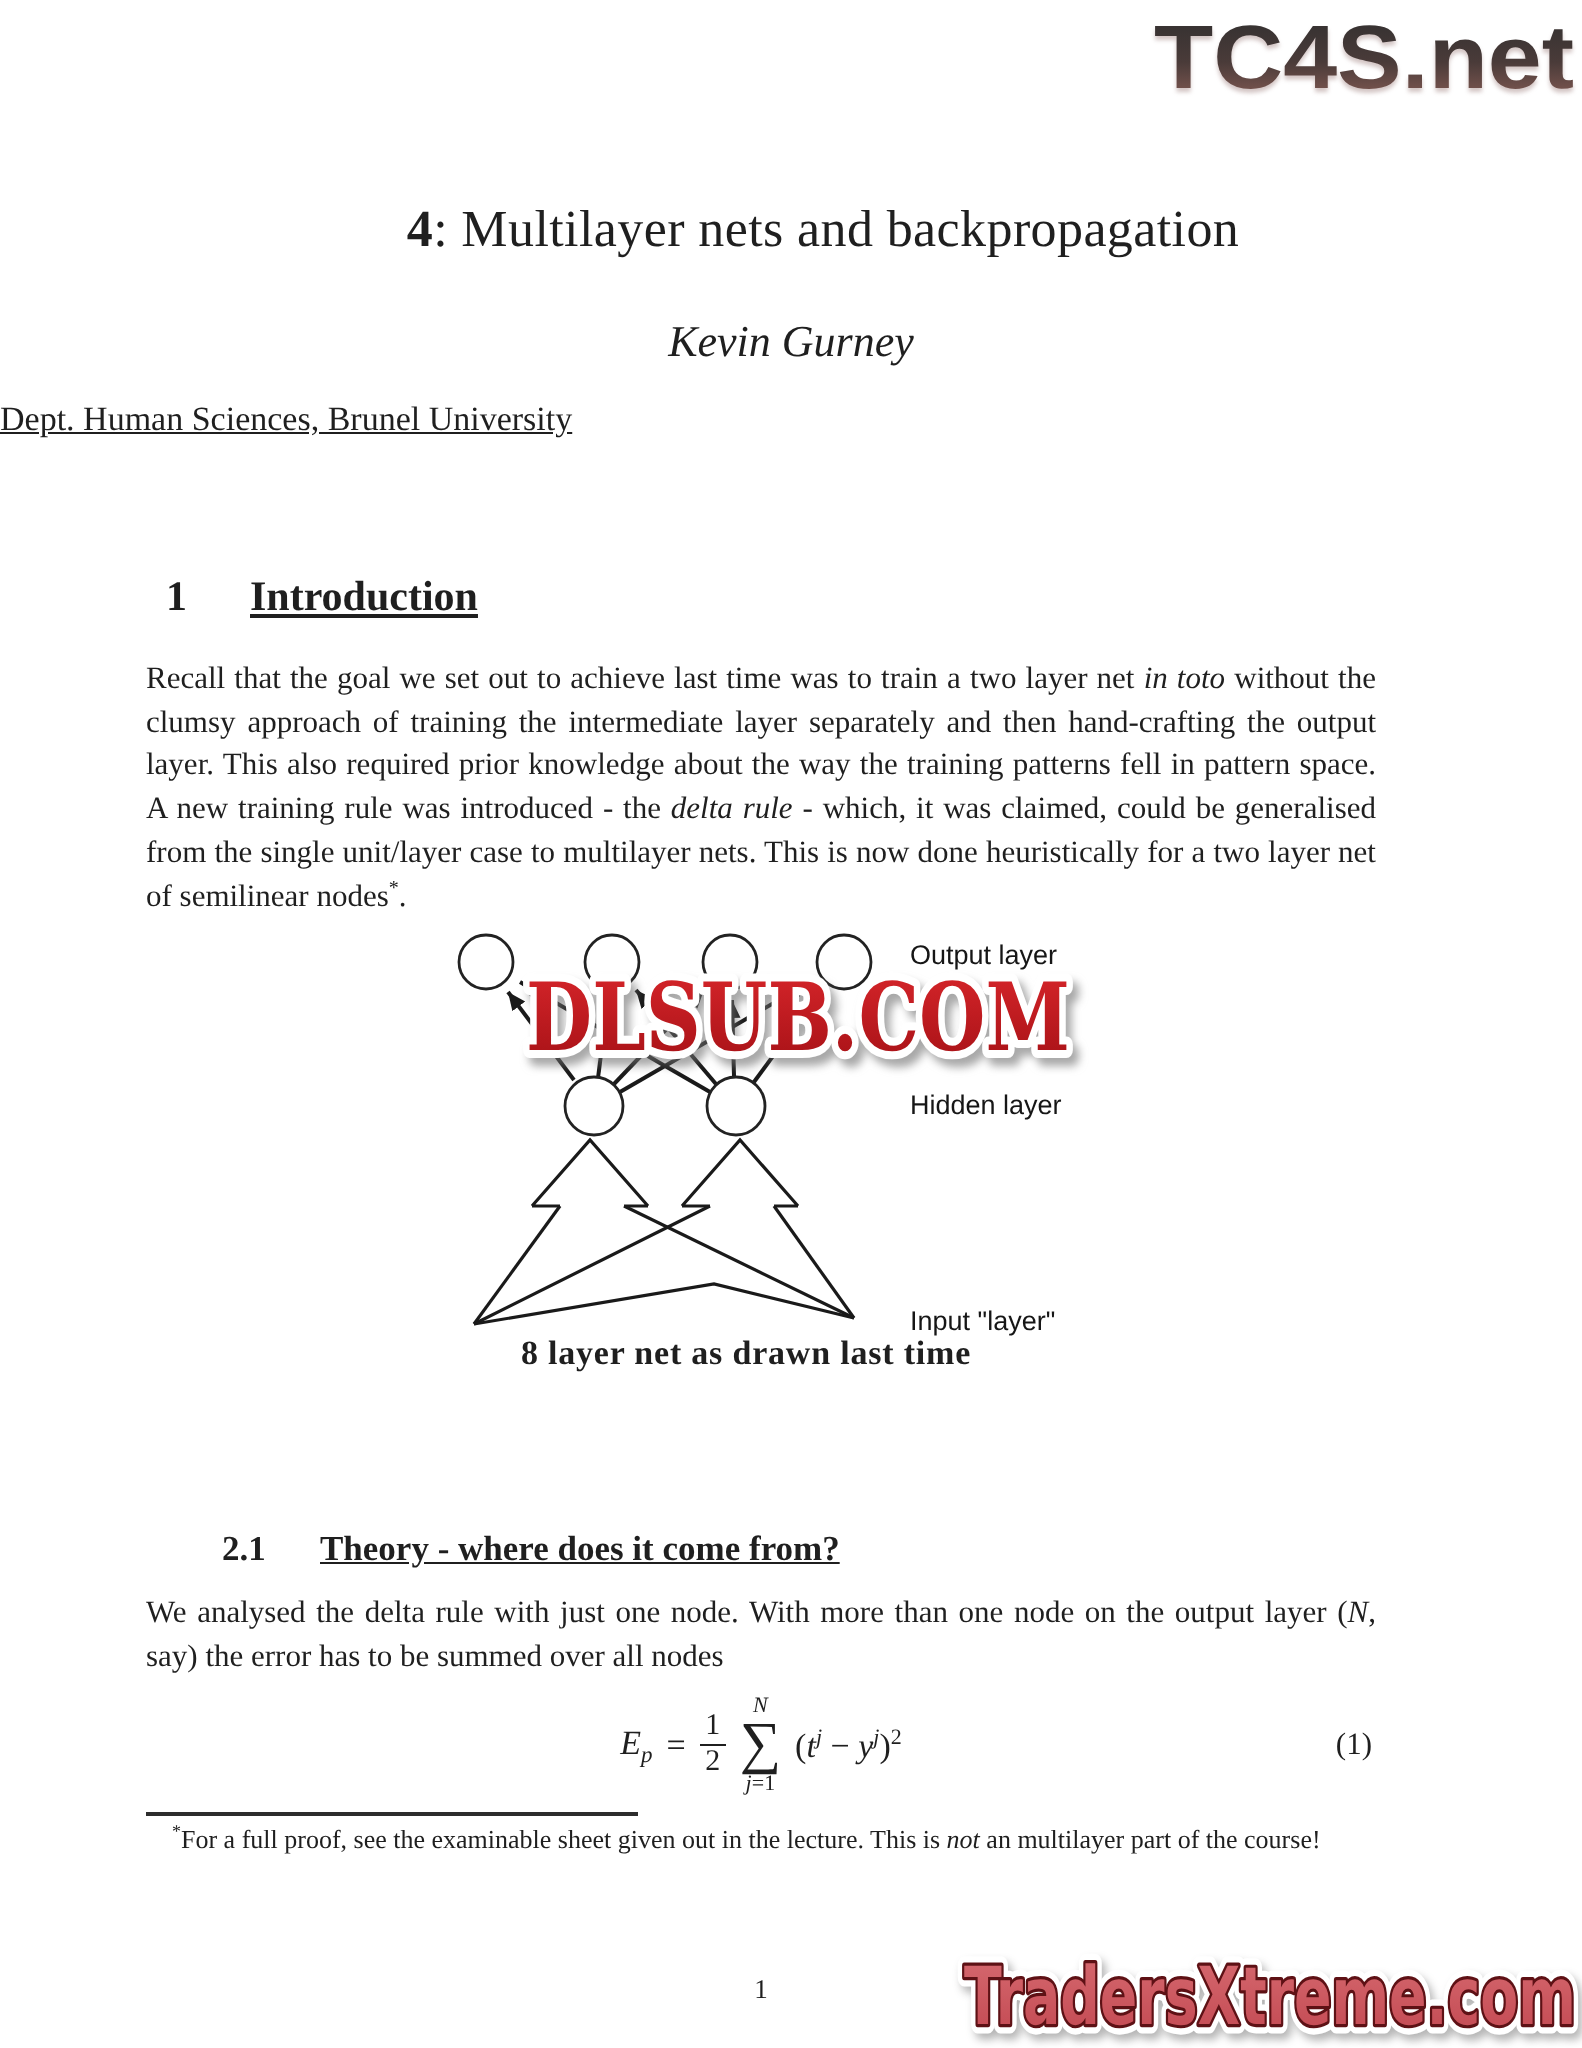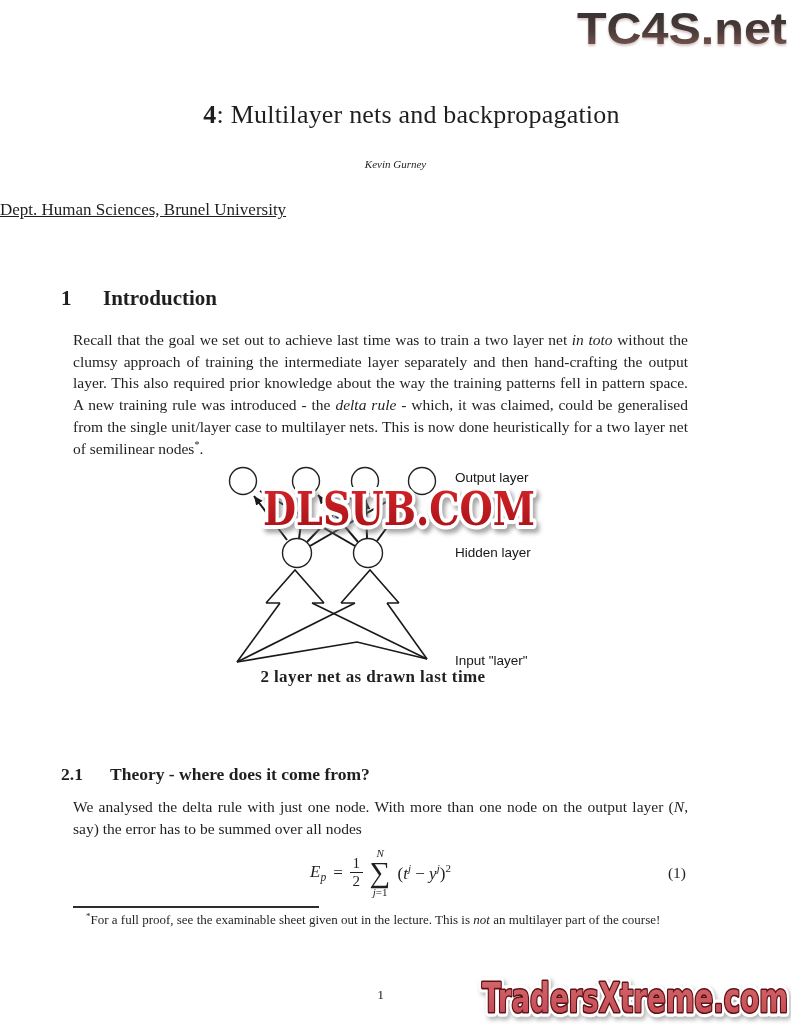--- a/index.html
+++ b/index.html
@@ -3,30 +3,30 @@
 <meta charset="utf-8">
 <style>
   html,body{margin:0;padding:0;background:#888;}
   .page{position:relative;width:791px;height:1024px;background:#ffffff;overflow:hidden;
         font-family:"Liberation Serif",serif;color:#1f1f1f;}
   .abs{position:absolute;}
 
   
   .title{top:100px;left:16px;width:791px;text-align:center;font-size:26px;letter-spacing:.2px;}
   .title .num{font-weight:bold;}
-  .author{top:158px;left:0;width:791px;text-align:center;font-size:11px;font-style:italic;}
+  .author{top:158px;left:0;width:791px;text-align:center;font-size:22px;font-style:italic;}
   .affil{top:199px;left:0;width:791px;text-align:left;font-size:17px;line-height:22.5px;text-decoration:underline;}
 
   
-  .sec{left:61px;font-weight:bold;}
+  .sec{left:83px;font-weight:bold;text-decoration:underline;}
   .sec .snum{display:inline-block;}
   .h-sec{font-size:21px;}
   .h-sec .snum{min-width:42px;}
   .h-sub{font-size:17.5px;}
-  .h-sub .snum{min-width:49px;}
+  .h-sub .snum{min-width:49px;margin-left:28px;}
 
   
   .para{left:73px;width:615px;font-size:15.5px;line-height:21.7px;text-align:justify;}
   .para i{font-style:italic;}
   .para sup{font-size:10px;line-height:0;}
 
   
   .figsvg{left:0;top:455px;}
   .net-line{stroke:#1a1a1a;stroke-width:2;fill:none;}
   .arrow-line{stroke:#1a1a1a;stroke-width:1.6;fill:none;}
@@ -142,21 +142,21 @@
       <circle class="node" cx="368" cy="553" r="14.5"></circle>
     </g>
 
     <text class="figlabel" x="455" y="482">Output layer</text>
     <text class="figlabel" x="455" y="557">Hidden layer</text>
     <text class="figlabel" x="455" y="665">Input "layer"</text>
 
     <text class="dlsub-text wm" x="399" y="525" text-anchor="middle" textLength="272" lengthAdjust="spacingAndGlyphs" fill="url(#gDlsub)" style="filter:drop-shadow(3px 4px 2px rgba(110,110,110,0.6));">DLSUB.COM</text>
   </svg>
 
-  <div class="abs caption">2 layer net as drawn last time</div>
+  <div class="abs caption">8 layer net as drawn last time</div>
 
   <div class="abs sec h-sub" style="top:764px;">
     <span class="snum">2.1</span><span>Theory - where does it come from?</span>
   </div>
 
   <div class="abs para" style="top:796px;">
     <span>We analysed the delta rule with just one node. With more than one node on the output layer (</span><i>N</i><span>, say) the error has to be summed over all nodes</span>
   </div>
 
   <div class="abs eq-row">

